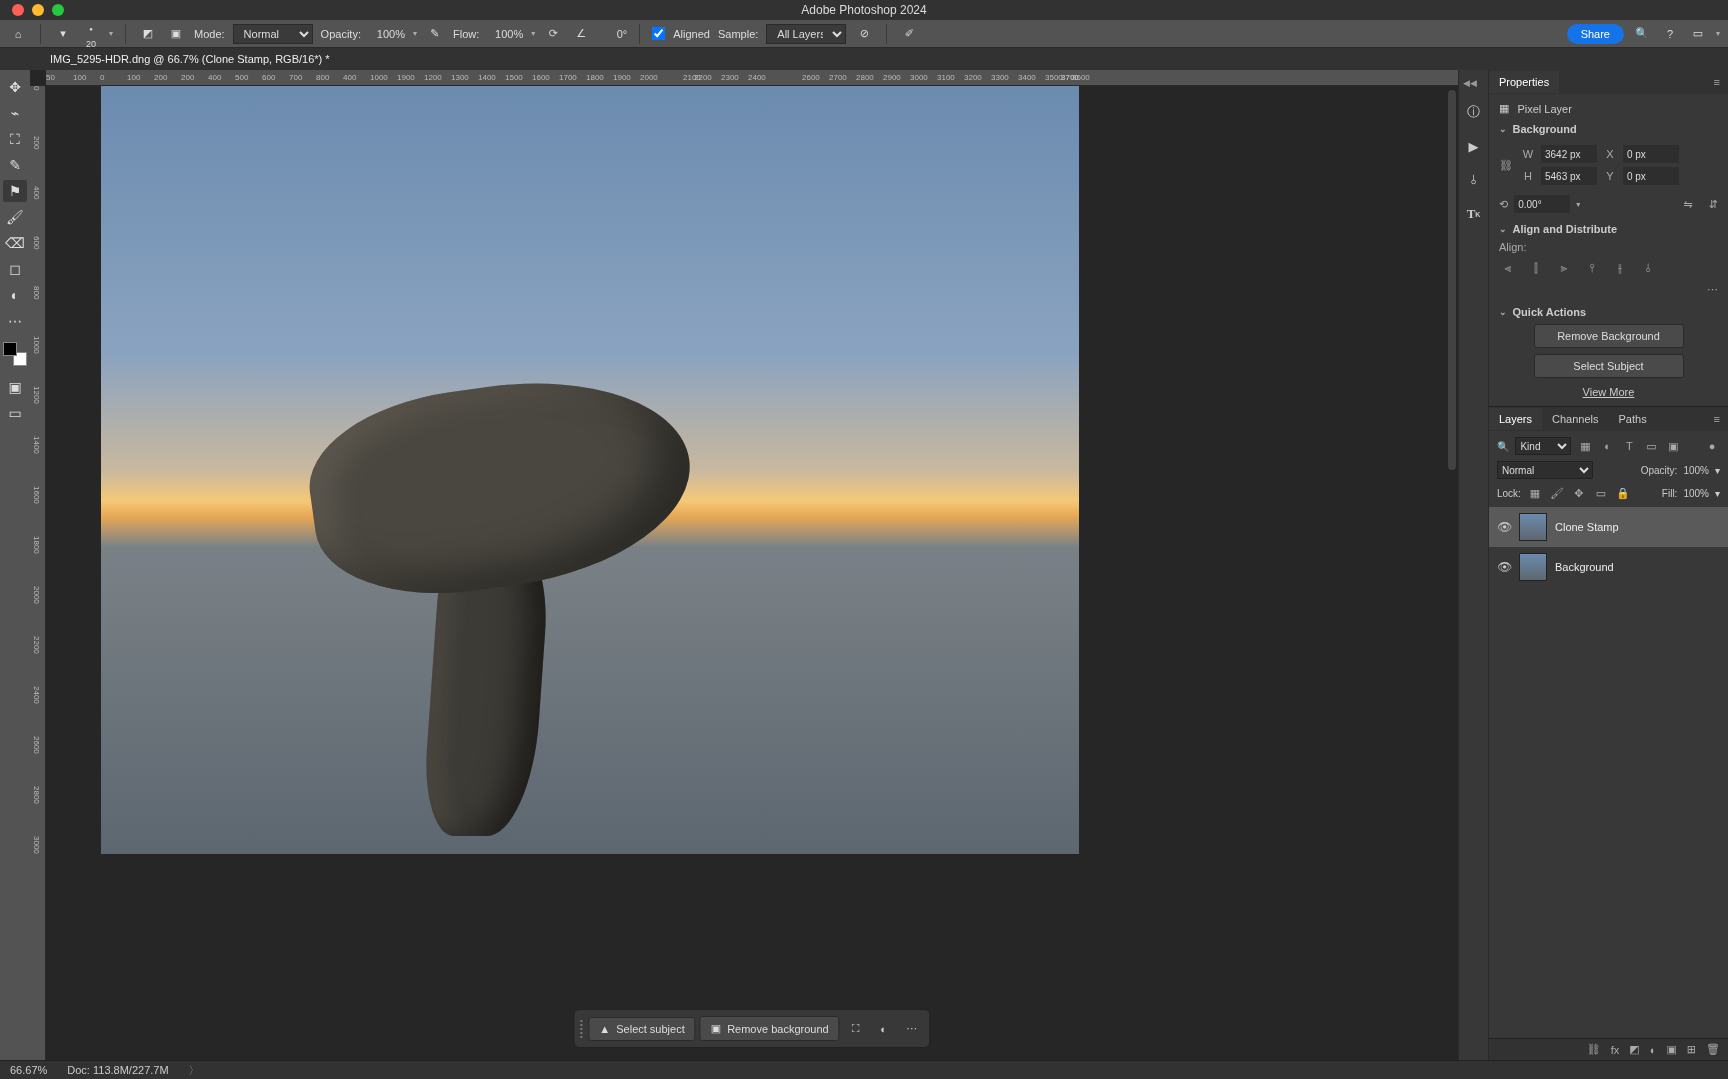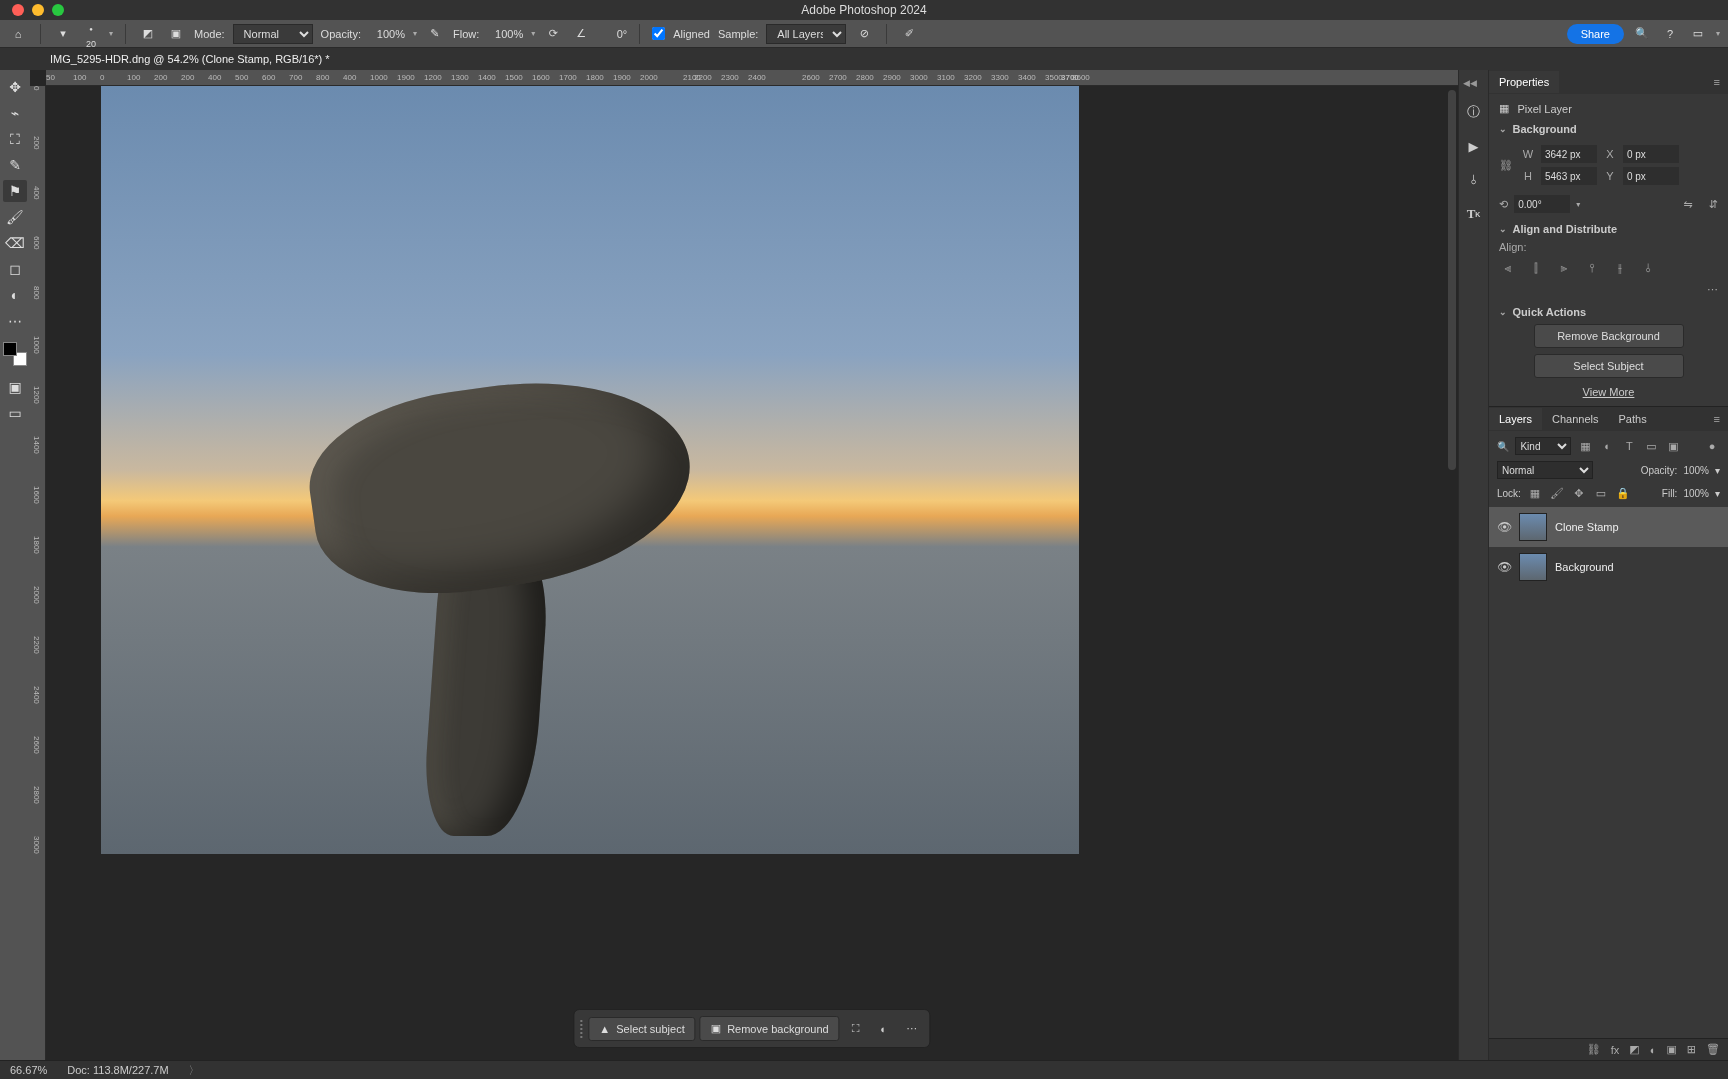--- a/index.html
+++ b/index.html
@@ -142,21 +142,21 @@
   <div class="sep"></div>
   <div class="ico">✐</div>
   <button class="share-btn">Share</button>
   <div class="ico">🔍</div>
   <div class="ico">?</div>
   <div class="ico">▭</div>
   <span class="chev">▾</span>
 </div>
 
 <div class="tabbar">
-  <div class="tab">IMG_5295-HDR.dng @ 54.2% (Clone Stamp, RGB/16*) *</div>
+  <div class="tab">IMG_5295-HDR.dng @ 66.7% (Clone Stamp, RGB/16*) *</div>
 </div>
 
 <div class="main">
 
   <div class="ltoolbar">
     <div class="tool">✥</div>
     <div class="tool">⌁</div>
     <div class="tool">⛶</div>
     <div class="tool">✎</div>
     <div class="tool active">⚑</div>

